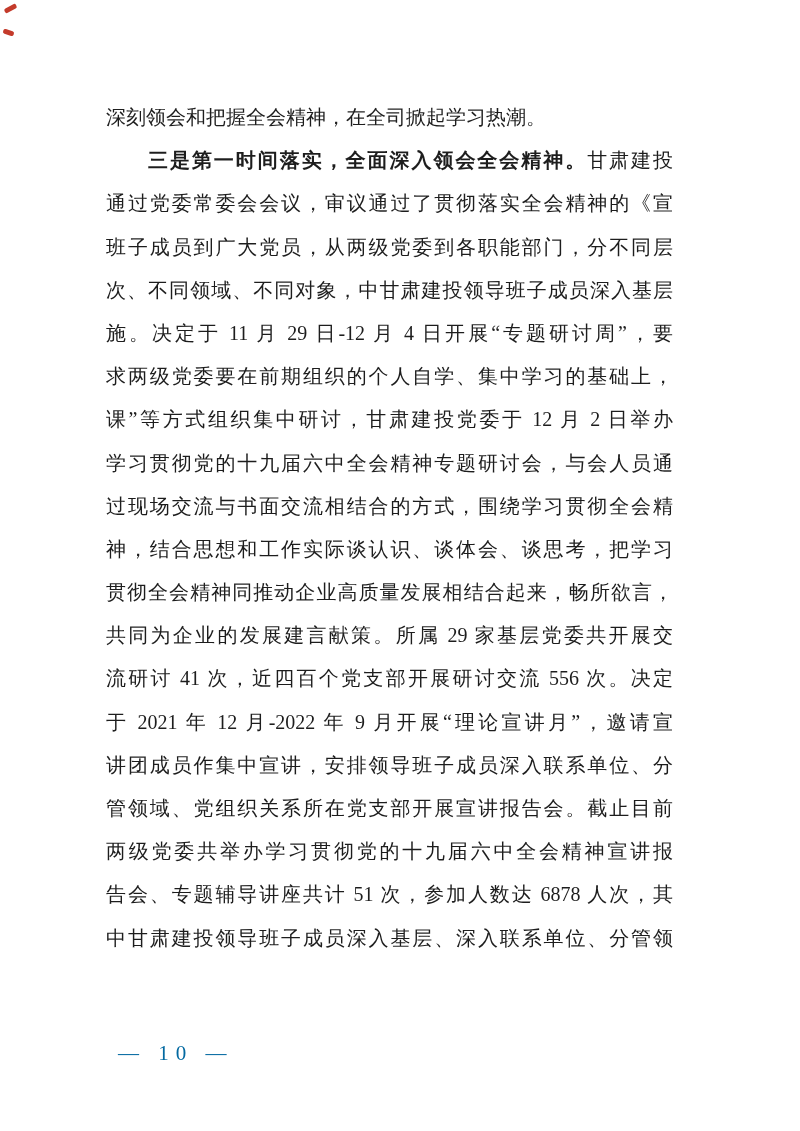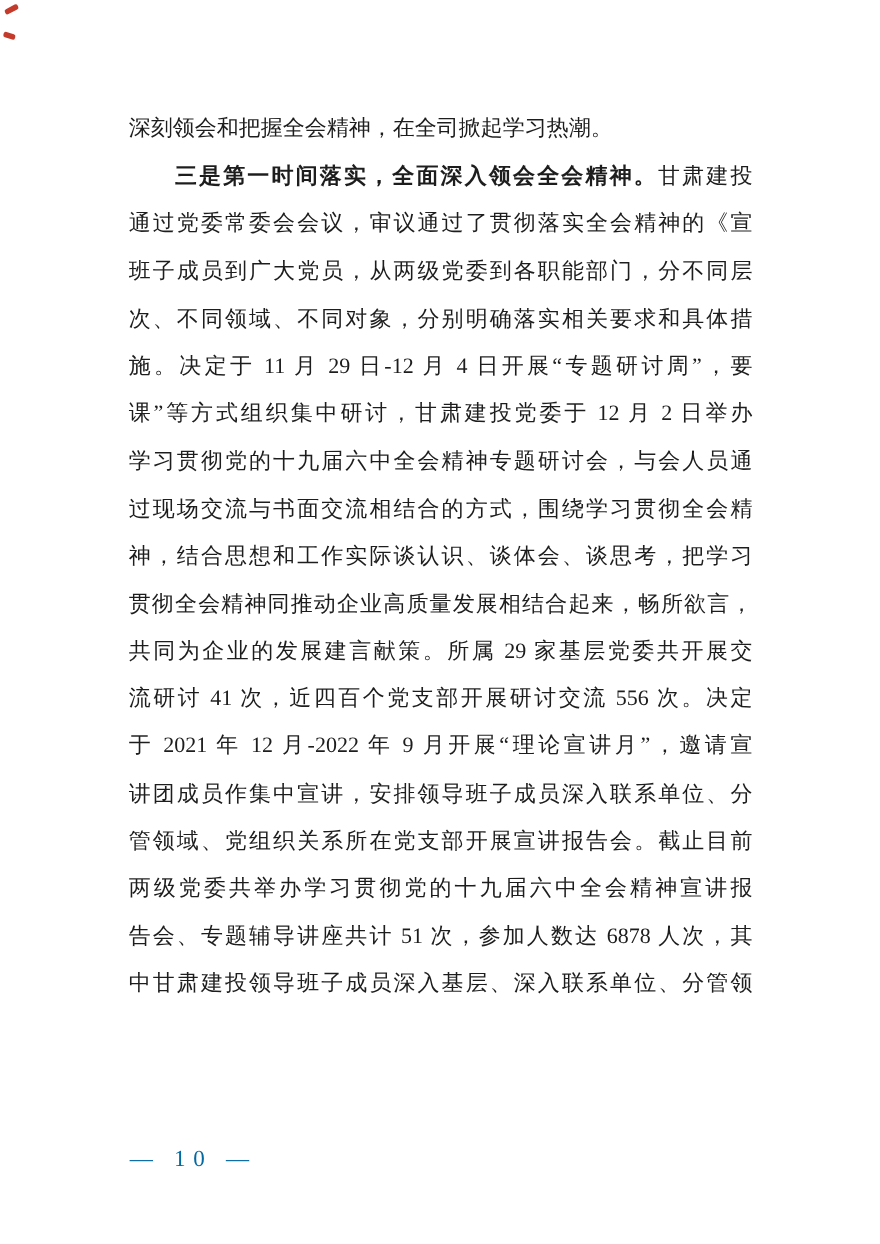--- a/index.html
+++ b/index.html
@@ -28,21 +28,21 @@
     border-radius: 2px;
   }
   .corner-mark.m2 {
     left: 3px; top: 30px;
     width: 11px; height: 5px;
     transform: rotate(18deg);
     border-radius: 2px;
   }
   .text-block {
     position: absolute;
-    left: 117px;
+    left: 106px;
     top: 96px;
     width: 567px;
   }
   .line {
     font-size: 20px;
     height: 43.2px;
     line-height: 43.2px;
     text-align: justify;
     text-align-last: justify;
     overflow: hidden;
@@ -73,22 +73,23 @@
 <div class="page">
 
   <div class="corner-mark m1"></div>
   <div class="corner-mark m2"></div>
 
   <div class="text-block">
     <div class="line plain">深刻领会和把握全会精神，在全司掀起学习热潮。</div>
     <div class="line indent"><span class="bold">三是第一时间落实，全面深入领会全会精神。</span><span>甘肃建投</span></div>
     <div class="line">通过党委常委会会议，审议通过了贯彻落实全会精神的《宣</div>
     <div class="line">班子成员到广大党员，从两级党委到各职能部门，分不同层</div>
-    <div class="line">次、不同领域、不同对象，分别明确落实相关要求和具体措</div>
+    <div class="line">次、不同领域、不同对象，中甘肃建投领导班子成员深入基层</div>
     <div class="line">施。决定于 11 月 29 日-12 月 4 日开展“专题研讨周”，要</div>
+    <div class="line">求两级党委要在前期组织的个人自学、集中学习的基础上，</div>
     <div class="line">课”等方式组织集中研讨，甘肃建投党委于 12 月 2 日举办</div>
     <div class="line">学习贯彻党的十九届六中全会精神专题研讨会，与会人员通</div>
     <div class="line">过现场交流与书面交流相结合的方式，围绕学习贯彻全会精</div>
     <div class="line">神，结合思想和工作实际谈认识、谈体会、谈思考，把学习</div>
     <div class="line">贯彻全会精神同推动企业高质量发展相结合起来，畅所欲言，</div>
     <div class="line">共同为企业的发展建言献策。所属 29 家基层党委共开展交</div>
     <div class="line">流研讨 41 次，近四百个党支部开展研讨交流 556 次。决定</div>
     <div class="line">于 2021 年 12 月-2022 年 9 月开展“理论宣讲月”，邀请宣</div>
     <div class="line">讲团成员作集中宣讲，安排领导班子成员深入联系单位、分</div>
     <div class="line">管领域、党组织关系所在党支部开展宣讲报告会。截止目前</div>

